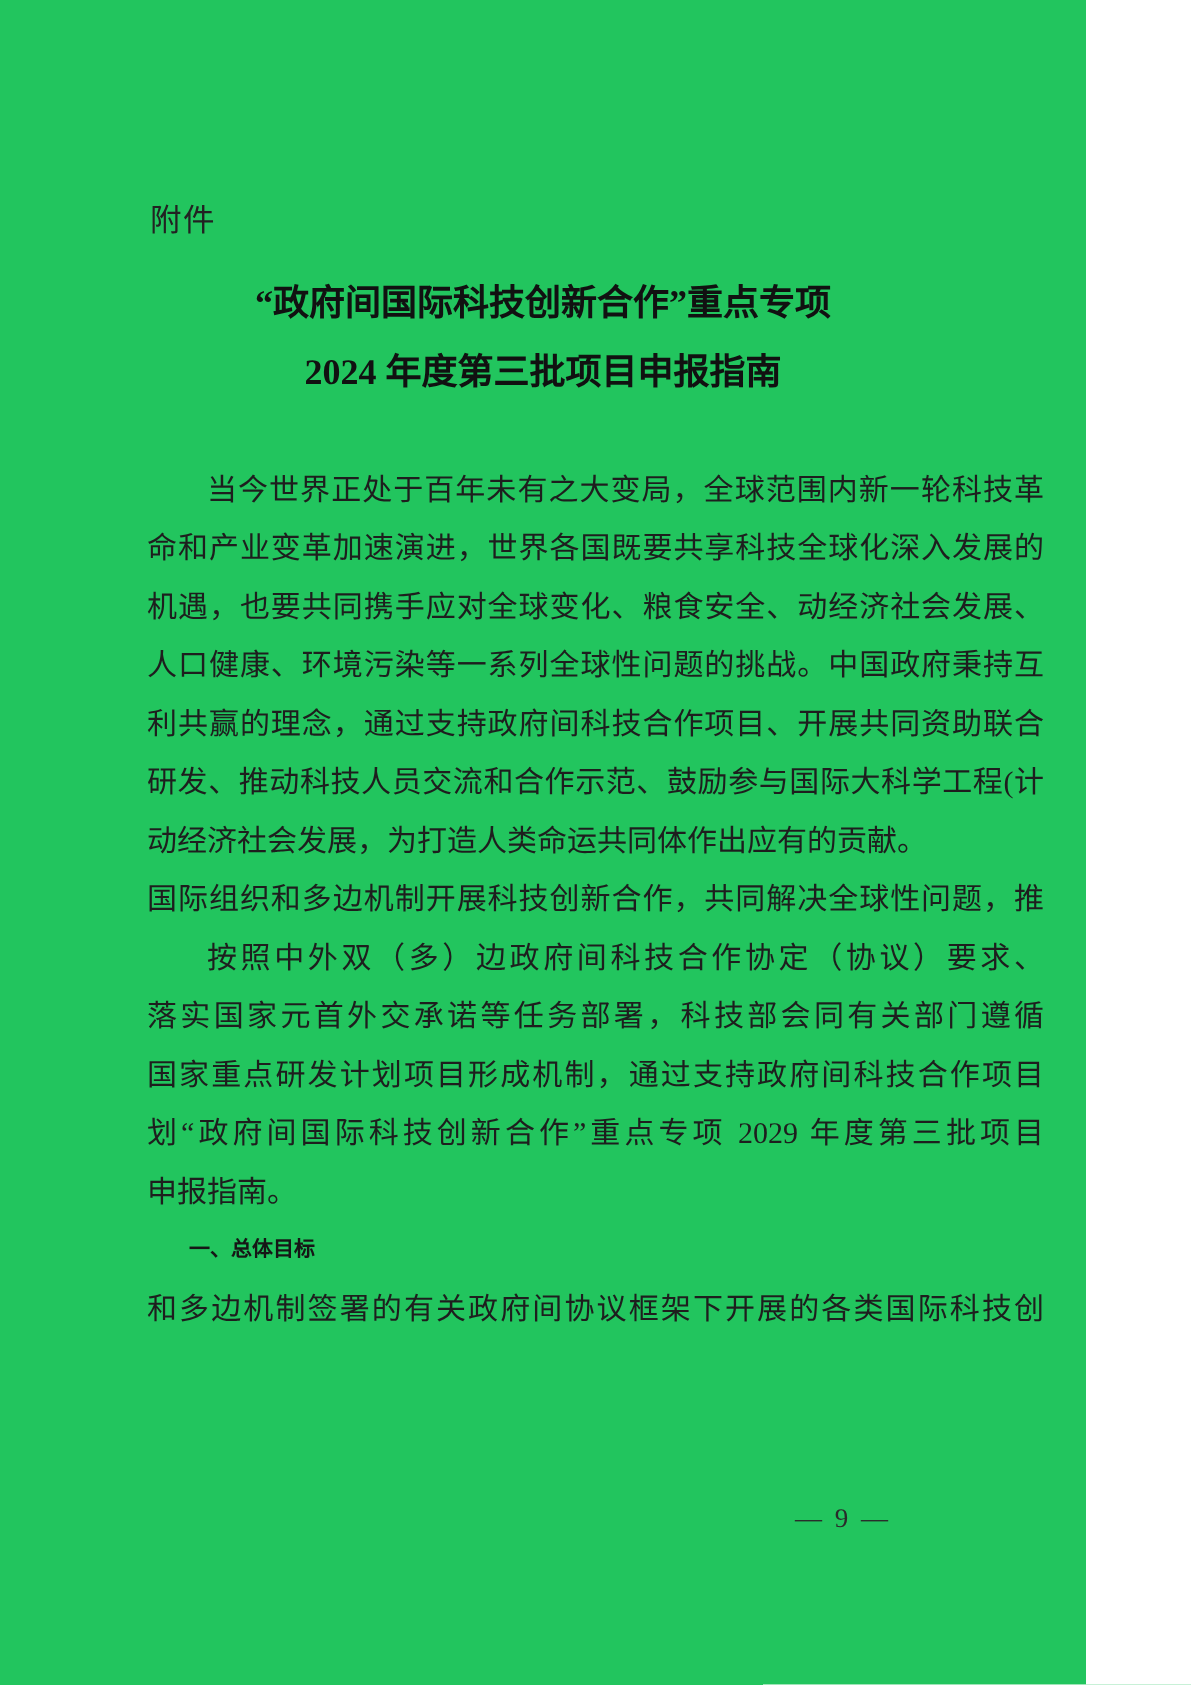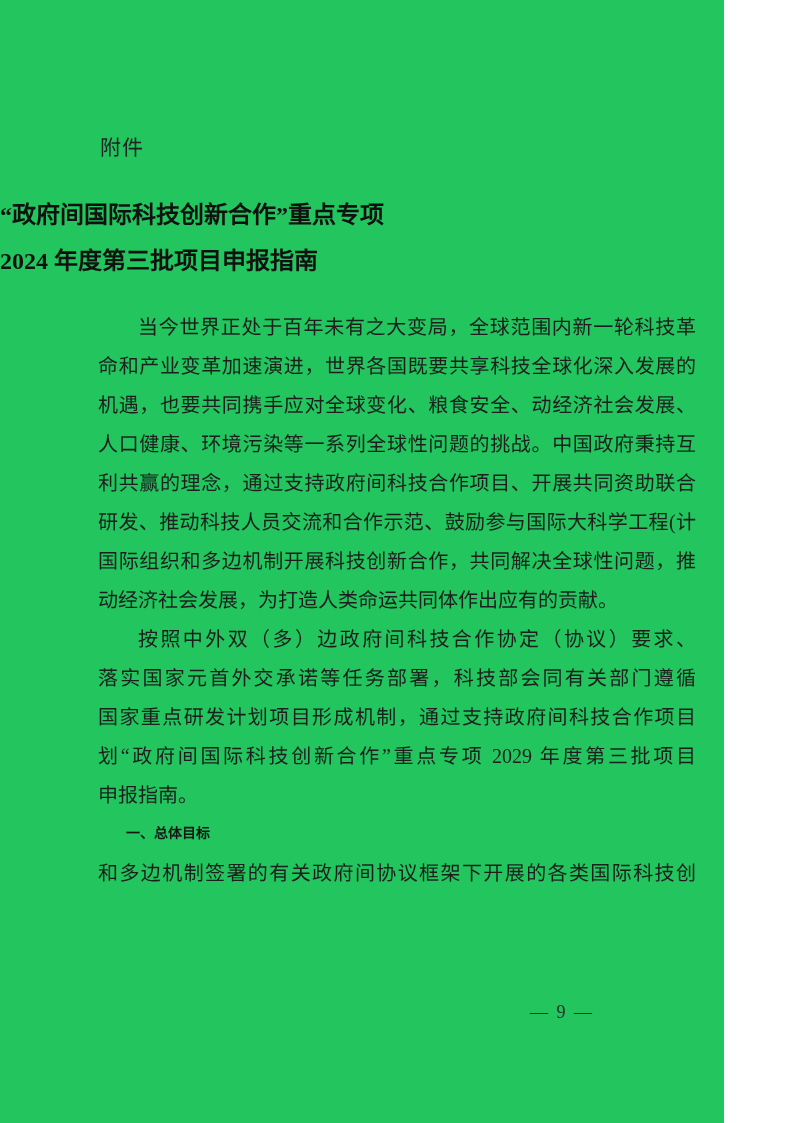--- a/index.html
+++ b/index.html
@@ -23,22 +23,22 @@
     font-family: "Liberation Sans", sans-serif;
     font-size: 21px;
     line-height: 30px;
     color: #222222;
     letter-spacing: 1px;
   }
   .doc-title {
     position: absolute;
     left: 0;
     right: 0;
-    top: 192px;
-    text-align: left;
+    top: 180px;
+    text-align: center;
     font-family: "Liberation Serif", serif;
     font-weight: 700;
     font-size: 24px;
     line-height: 46px;
     color: #111111;
   }
   .doc-body {
     position: absolute;
     left: 98px;
     top: 308px;
@@ -87,22 +87,22 @@
     <div>2024 年度第三批项目申报指南</div>
   </div>
 
   <div class="doc-body">
       <div class="line indent stretch">当今世界正处于百年未有之大变局，全球范围内新一轮科技革</div>
       <div class="line stretch">命和产业变革加速演进，世界各国既要共享科技全球化深入发展的</div>
       <div class="line stretch">机遇，也要共同携手应对全球变化、粮食安全、动经济社会发展、</div>
       <div class="line stretch">人口健康、环境污染等一系列全球性问题的挑战。中国政府秉持互</div>
       <div class="line stretch">利共赢的理念，通过支持政府间科技合作项目、开展共同资助联合</div>
       <div class="line stretch">研发、推动科技人员交流和合作示范、鼓励参与国际大科学工程(计</div>
+      <div class="line">动经济社会发展，为打造人类命运共同体作出应有的贡献。</div>
       <div class="line stretch">国际组织和多边机制开展科技创新合作，共同解决全球性问题，推</div>
-      <div class="line">动经济社会发展，为打造人类命运共同体作出应有的贡献。</div>
       <div class="line indent stretch">按照中外双（多）边政府间科技合作协定（协议）要求、</div>
       <div class="line stretch">落实国家元首外交承诺等任务部署，科技部会同有关部门遵循</div>
       <div class="line stretch">国家重点研发计划项目形成机制，通过支持政府间科技合作项目</div>
       <div class="line stretch">划“政府间国际科技创新合作”重点专项 2029 年度第三批项目</div>
       <div class="line">申报指南。</div>
       <div class="line heading indent">一、总体目标</div>
       <div class="line stretch">和多边机制签署的有关政府间协议框架下开展的各类国际科技创</div>
     </div>
 
   <div class="page-footer">— 9 —</div>

